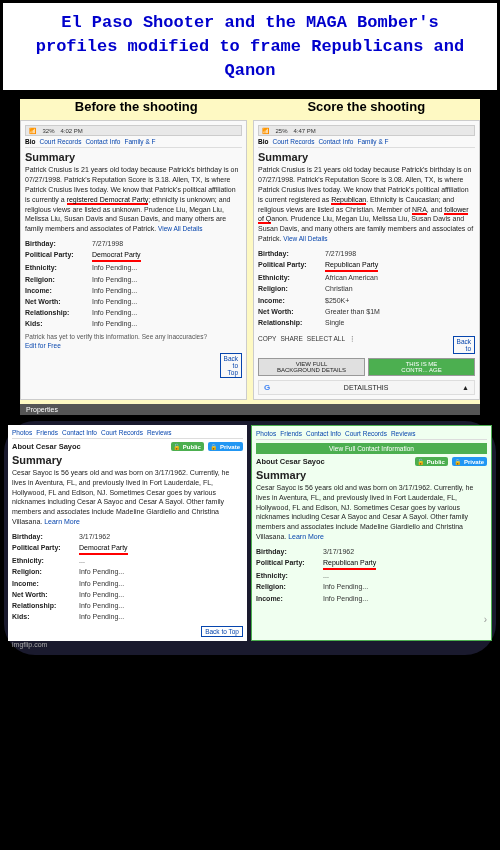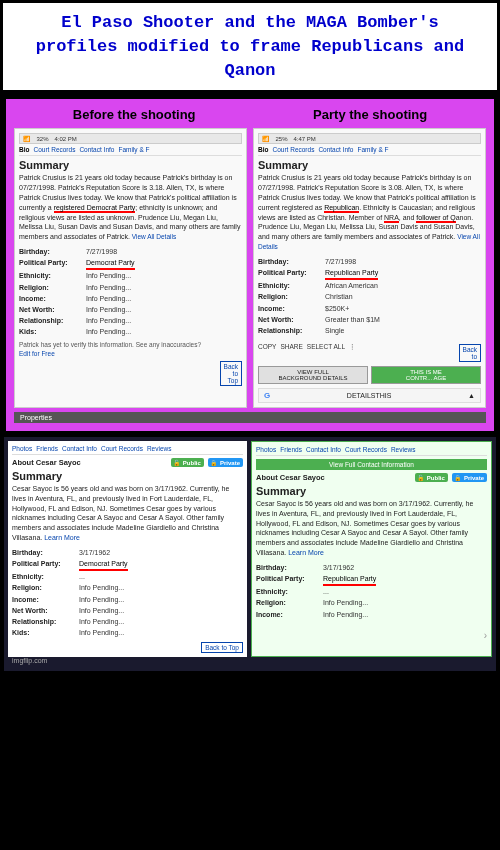--- a/index.html
+++ b/index.html
@@ -21,23 +21,22 @@
     .header-title {
       font-family: 'Courier New', monospace;
       font-size: 17px;
       font-weight: bold;
       color: #0000cc;
       line-height: 1.4;
     }
 
     
     .main-content {
-      background: #d946ef;
-      margin: 6px 6px;
-      padding: 8px;
+      background: #fef9c3;
+      margin: 6px 20px;
     }
 
     
     .section-headers {
       display: flex;
       justify-content: space-around;
       margin-bottom: 6px;
       font-weight: bold;
       font-size: 13px;
     }
@@ -200,20 +199,21 @@
       font-size: 7px;
       padding: 2px 6px;
       margin-top: 4px;
     }
 
     
     .bottom-section {
       background: #1a1a2e;
       margin: 4px 4px;
       padding: 4px;
+      border-radius: 31px;
     }
     .cesar-comparison {
       display: flex;
       gap: 4px;
     }
     .cesar-col {
       flex: 1;
       background: #fff;
       padding: 4px;
       font-size: 7px;
@@ -300,21 +300,21 @@
 <body>
 
 <div class="header-banner">
   <div class="header-title">El Paso Shooter and the MAGA Bomber's profiles modified to frame Republicans and Qanon</div>
 </div>
 
 <div class="main-content">
 
   <div class="section-headers">
     <div class="section-header-before">Before the shooting</div>
-    <div class="section-header-after">Party the shooting</div>
+    <div class="section-header-after">Score the shooting</div>
   </div>
 
   <div class="comparison-row">
 
     <div class="comparison-col">
       <div class="status-bar">
         <span>📶</span>
         <span>32%</span>
         <span>4:02 PM</span>
       </div>

